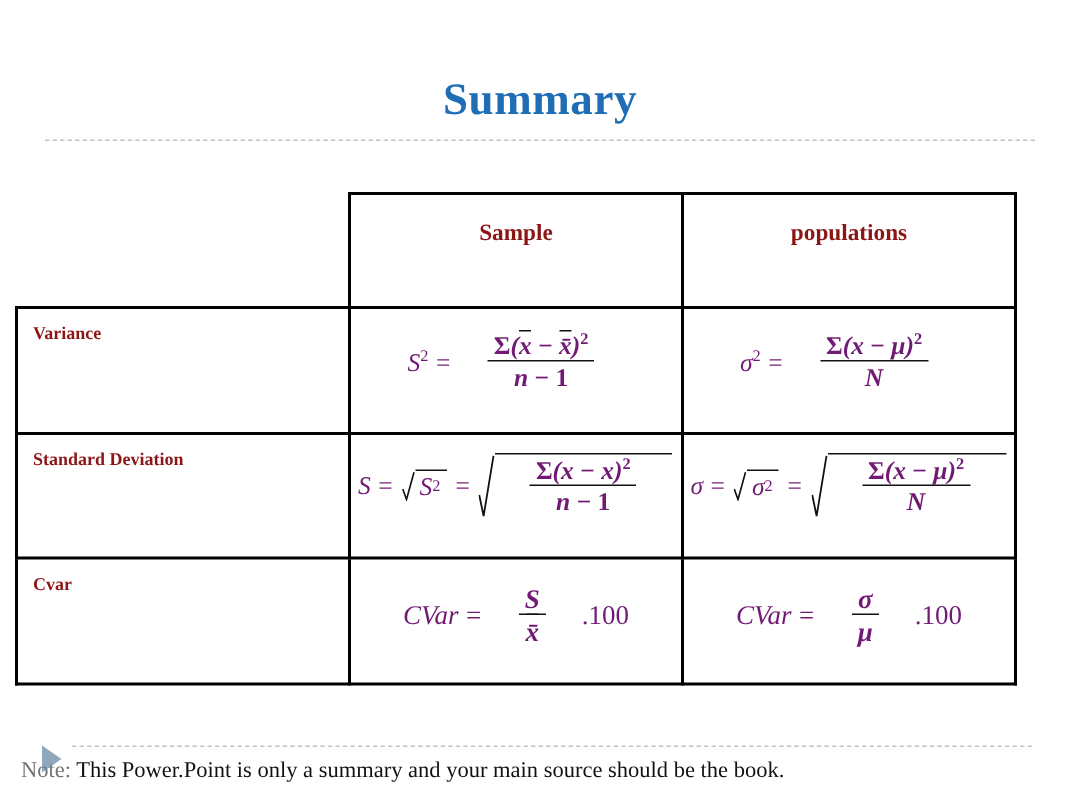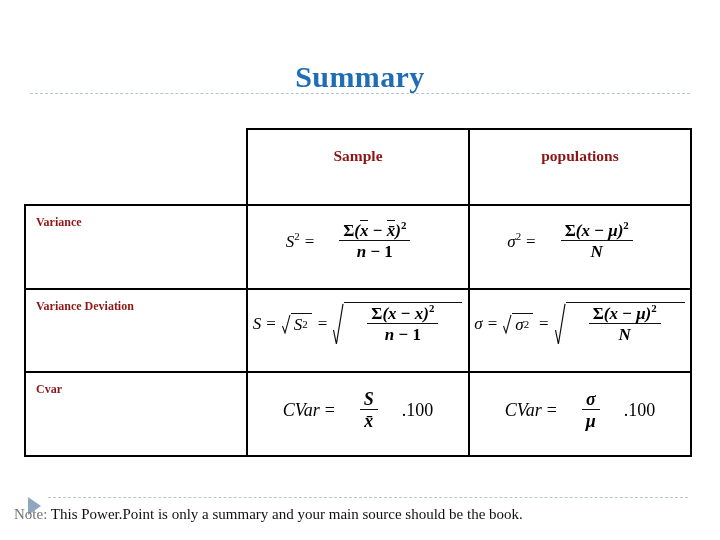--- a/index.html
+++ b/index.html
@@ -12,21 +12,21 @@
     height: 540px;
     position: relative;
     overflow: hidden;
     font-family: "Liberation Serif", "DejaVu Serif", serif;
   }
 
   
   #slide-title {
     position: absolute;
     left: 0;
-    top: 60px;
+    top: 50px;
     width: 720px;
     text-align: center;
     font-size: 30px;
     font-weight: bold;
     color: #1f6eb5;
     letter-spacing: 0.4px;
     line-height: 1.1;
   }
 
   
@@ -42,21 +42,21 @@
   }
   #footer-rule {
     left: 48px;
     top: 497px;
     width: 640px;
   }
 
   
   #summary-table {
     position: absolute;
-    left: 24px;
+    left: 10px;
     top: 128px;
     width: 666px;
     border-collapse: collapse;
     table-layout: fixed;
     border-radius: 29px;
   }
   #summary-table td {
     vertical-align: top;
     padding: 0;
     position: relative;
@@ -100,21 +100,21 @@
 
   .formula-cell {
     text-align: center;
     overflow: visible;
   }
 
   
   .math {
     font-family: "Liberation Serif", "DejaVu Serif", serif;
     font-style: italic;
-    color: #000000;
+    color: #701a75;
     display: inline-flex;
     align-items: center;
     justify-content: center;
     font-size: 17px;
     line-height: 1;
     white-space: nowrap;
   }
   .math .up { font-style: normal; }
   .math .sum {
     font-style: normal;
@@ -241,21 +241,21 @@
           <span class="eq">=</span>
           <span class="frac">
             <span class="num"><span class="sum">Σ</span>(x <span class="up">−</span> μ)<sup class="exp">2</sup></span>
             <span class="den">N</span>
           </span>
         </span>
       </td>
     </tr>
 
     <tr class="row-sd">
-      <td class="body-cell label-cell">Variance Deviation</td>
+      <td class="body-cell label-cell">Standard Deviation</td>
       <td class="body-cell formula-cell">
         <span class="math" style="margin-top:12px;">
           <span>S</span>
           <span class="eq">=</span>
           <span class="sqrt">
             <span class="radsign">
               <svg width="9" height="20" viewBox="0 0 9 20">
                 <path d="M0.5 12 L3 19 L8 0.8" fill="none" stroke="#111" stroke-width="1.1"></path>
               </svg>
             </span>

